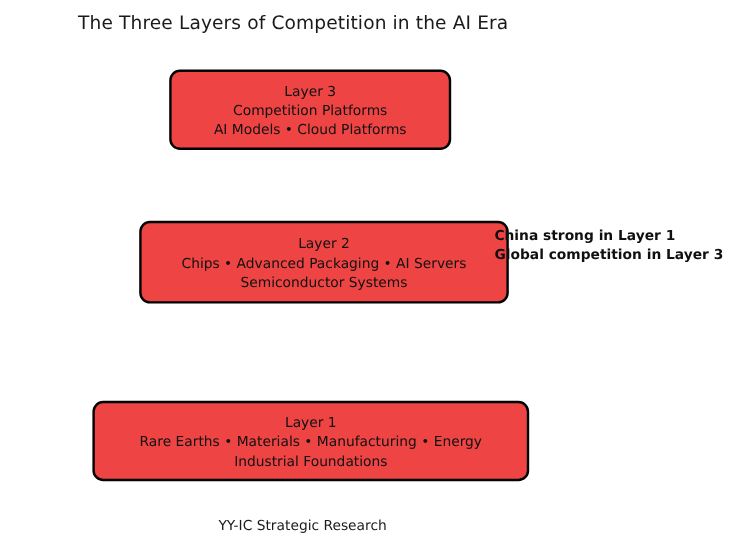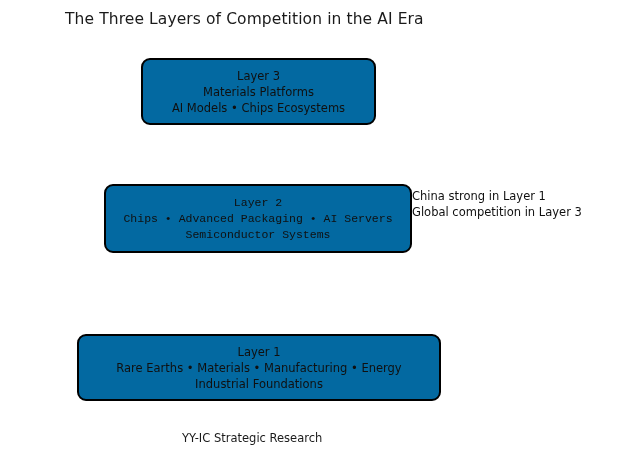--- a/index.html
+++ b/index.html
@@ -20,85 +20,84 @@
     left: 65px;
     top: 10px;
     font-size: 15.5px;
     color: #1a1a1a;
     white-space: nowrap;
     letter-spacing: 0.1px;
   }
   .layer-box {
     position: absolute;
     box-sizing: border-box;
-    background: #0369a1;
+    background: #ef4444;
     border: 2px solid #000000;
     border-radius: 9px;
     display: flex;
     flex-direction: column;
     align-items: center;
     justify-content: center;
     color: #101010;
     font-size: 11.5px;
     line-height: 16px;
     text-align: center;
     white-space: nowrap;
   }
   .layer-box .ln { display: block; }
   #layer3-box {
     left: 141px;
     top: 58px;
     width: 235px;
     height: 67px;
   }
   #layer2-box {
-    left: 104px;
+    left: 116px;
     top: 184px;
     width: 308px;
     height: 69px;
-    font-family: Liberation Mono, monospace;
   }
   #layer1-box {
     left: 77px;
     top: 308px;
     width: 364px;
     height: 67px;
     margin-top: 26px;
   }
   .annotation {
     position: absolute;
     left: 412px;
     top: 188px;
     font-size: 11.5px;
     line-height: 16px;
     color: #101010;
     white-space: nowrap;
   }
-  .annotation .ln { display: block; }
+  .annotation .ln { display: block; font-weight: bold; }
   .footer {
     position: absolute;
     left: 166px;
     top: 431px;
     font-size: 11.5px;
     color: #1a1a1a;
     white-space: nowrap;
     margin-left: 16px;
   }
 </style>
 </head>
 <body>
 
 <div id="canvas">
 
   <div class="title">The Three Layers of Competition in the AI Era</div>
 
   <div class="layer-box" id="layer3-box">
     <span class="ln">Layer 3</span>
-    <span class="ln">Materials Platforms</span>
-    <span class="ln">AI Models • Chips Ecosystems</span>
+    <span class="ln">Competition Platforms</span>
+    <span class="ln">AI Models • Cloud Platforms</span>
   </div>
 
   <div class="layer-box" id="layer2-box">
     <span class="ln">Layer 2</span>
     <span class="ln">Chips • Advanced Packaging • AI Servers</span>
     <span class="ln">Semiconductor Systems</span>
   </div>
 
   <div class="layer-box" id="layer1-box">
     <span class="ln">Layer 1</span>

